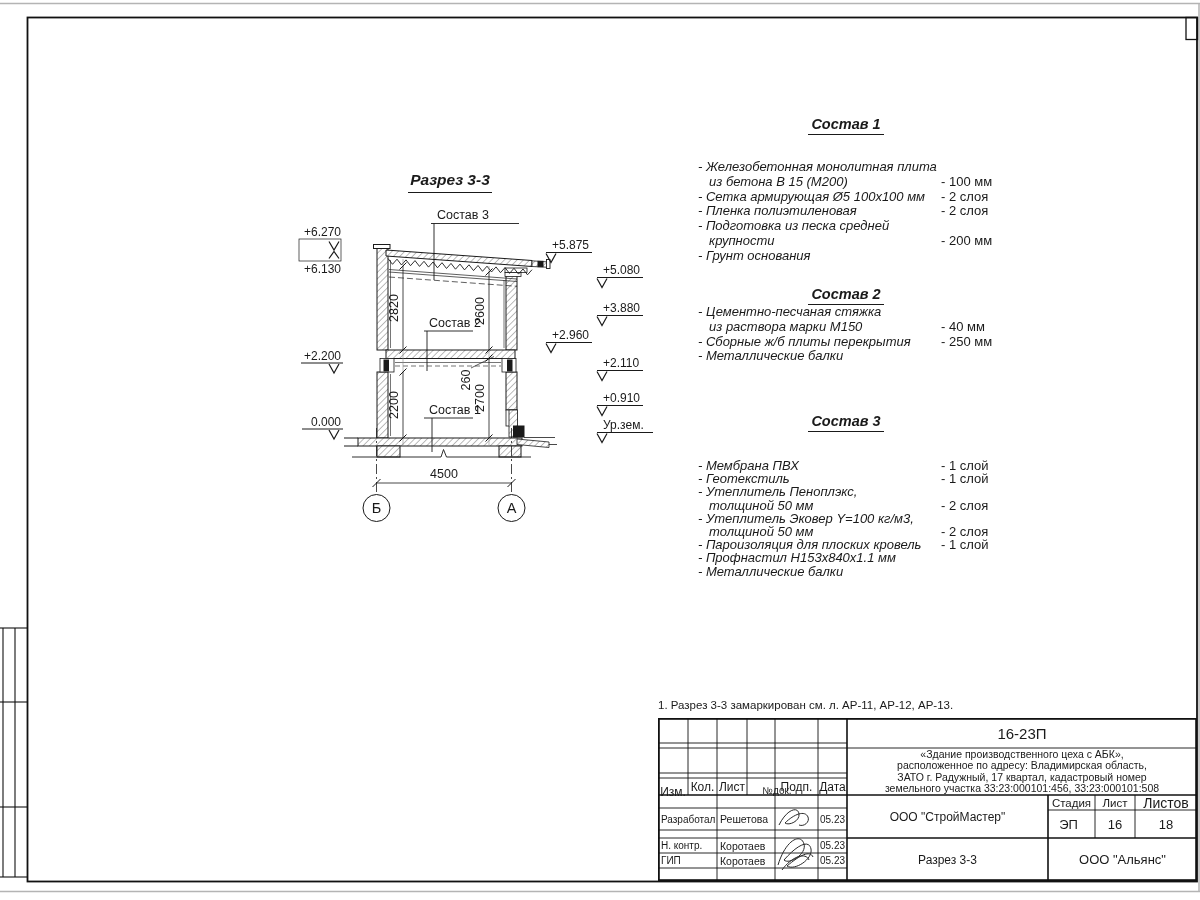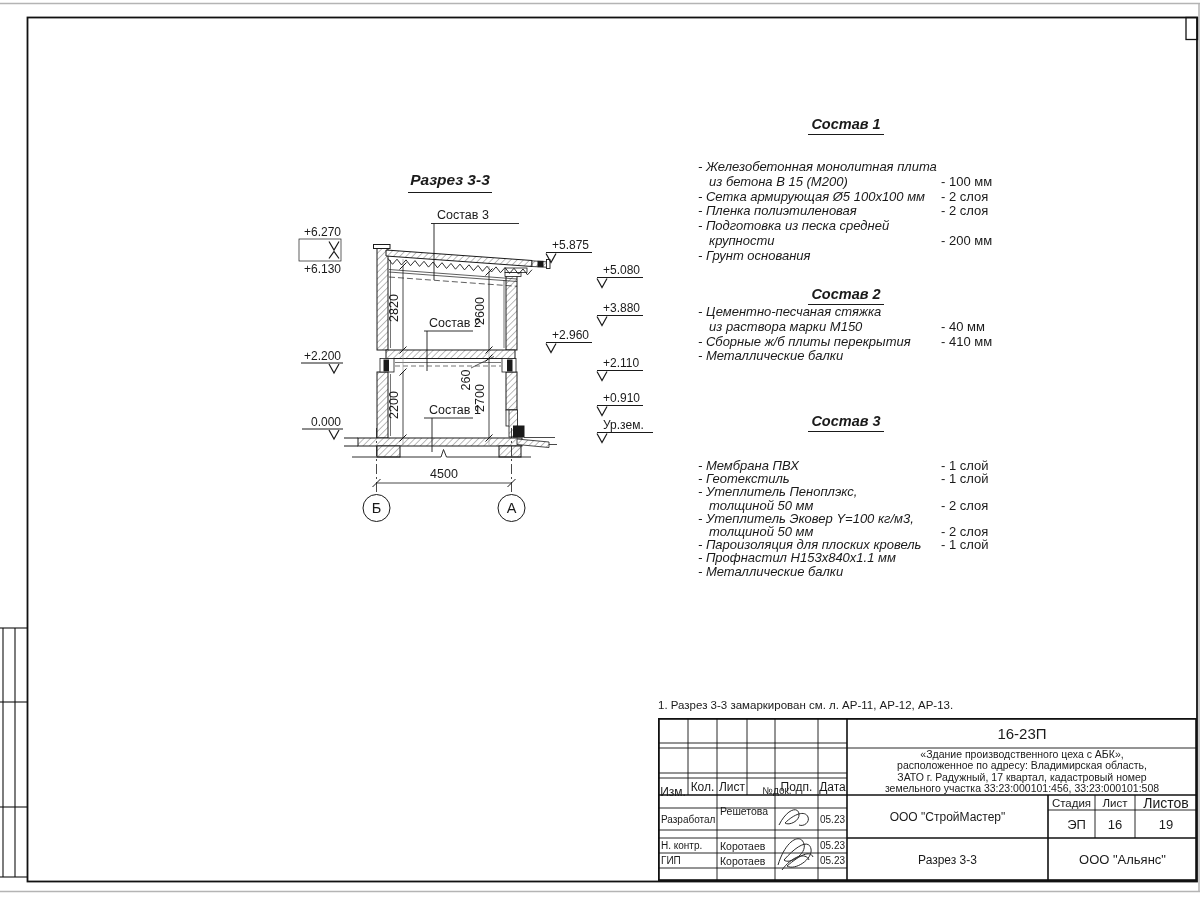--- a/index.html
+++ b/index.html
@@ -246,21 +246,21 @@
 <div class="abs comp" style="left:698px;top:286px">
   <div class="comp-title"><span>Состав 2</span></div>
   <div class="comp-items" style="">
     <div class="comp-row">
       <div class="comp-name">- Цементно-песчаная стяжка
 из раствора марки М150</div>
       <div class="comp-val">- 40 мм</div>
     </div>
     <div class="comp-row">
       <div class="comp-name">- Сборные ж/б плиты перекрытия</div>
-      <div class="comp-val">- 410 мм</div>
+      <div class="comp-val">- 250 мм</div>
     </div>
     <div class="comp-row">
       <div class="comp-name">- Металлические балки</div>
     </div>
   </div>
 </div>
 
 <div class="abs comp comp3" style="left:698px;top:413px">
   <div class="comp-title"><span>Состав 3</span></div>
   <div class="comp-items" style="margin-top:27px">
@@ -339,42 +339,42 @@
   </svg>
 
   <div class="cell" style="left:0;top:60px;width:30px;height:27px;font-size:12px">Изм.</div>
   <div class="cell" style="left:30px;top:60px;width:29px;height:17px;font-size:12px">Кол.</div>
   <div class="cell" style="left:59px;top:60px;width:30px;height:17px;font-size:12px">Лист</div>
   <div class="cell" style="left:105px;top:60px;width:28px;height:24px;font-size:10px">№док.</div>
   <div class="cell" style="left:117px;top:60px;width:43px;height:17px;font-size:12px">Подп.</div>
   <div class="cell" style="left:160px;top:60px;width:29px;height:17px;font-size:12px">Дата</div>
 
   <div class="cell left" style="left:3px;top:90px;width:55px;height:22px;font-size:10px">Разработал</div>
-  <div class="cell left" style="left:62px;top:82px;width:54px;height:22px;font-size:10.5px">Решетова</div>
+  <div class="cell left" style="left:62px;top:90px;width:54px;height:22px;font-size:10.5px">Решетова</div>
   <div class="cell" style="left:160px;top:90px;width:29px;height:22px;font-size:10px">05.23</div>
 
   <div class="cell left" style="left:3px;top:120px;width:55px;height:15px;font-size:10px">Н. контр.</div>
   <div class="cell left" style="left:62px;top:120px;width:54px;height:15px;font-size:10.5px">Коротаев</div>
   <div class="cell" style="left:160px;top:120px;width:29px;height:15px;font-size:10px">05.23</div>
 
   <div class="cell left" style="left:3px;top:135px;width:55px;height:15px;font-size:10px">ГИП</div>
   <div class="cell left" style="left:62px;top:135px;width:54px;height:15px;font-size:10.5px">Коротаев</div>
   <div class="cell" style="left:160px;top:135px;width:29px;height:15px;font-size:10px">05.23</div>
 
   <div class="cell" style="left:189px;top:0;width:350px;height:30px;font-size:15px">16-23П</div>
   <div class="cell ws" style="left:192px;top:30px;width:344px;height:47px;font-size:10.5px;line-height:11.5px">«Здание производственного цеха с АБК»,
 расположенное по адресу: Владимирская область,
 ЗАТО г. Радужный, 17 квартал, кадастровый номер
 земельного участка 33:23:000101:456, 33:23:000101:508</div>
   <div class="cell" style="left:189px;top:77px;width:201px;height:43px;font-size:12px">ООО "СтройМастер"</div>
 
   <div class="cell" style="left:390px;top:77px;width:47px;height:15px;font-size:11.5px">Стадия</div>
   <div class="cell" style="left:437px;top:77px;width:40px;height:15px;font-size:11.5px">Лист</div>
   <div class="cell" style="left:477px;top:77px;width:62px;height:15px;font-size:14px">Листов</div>
-  <div class="cell" style="left:390px;top:92px;width:57px;height:28px;font-size:13px">ЭП</div>
+  <div class="cell" style="left:382px;top:92px;width:57px;height:28px;font-size:13px">ЭП</div>
   <div class="cell" style="left:437px;top:92px;width:40px;height:28px;font-size:13px">16</div>
-  <div class="cell" style="left:477px;top:92px;width:62px;height:28px;font-size:13px">19</div>
+  <div class="cell" style="left:477px;top:92px;width:62px;height:28px;font-size:13px">18</div>
 
   <div class="cell" style="left:189px;top:120px;width:201px;height:43px;font-size:12px">Разрез 3-3</div>
   <div class="cell" style="left:390px;top:120px;width:149px;height:43px;font-size:13px">ООО "Альянс"</div>
 </div>
 
 </div>
 
 </body></html>

